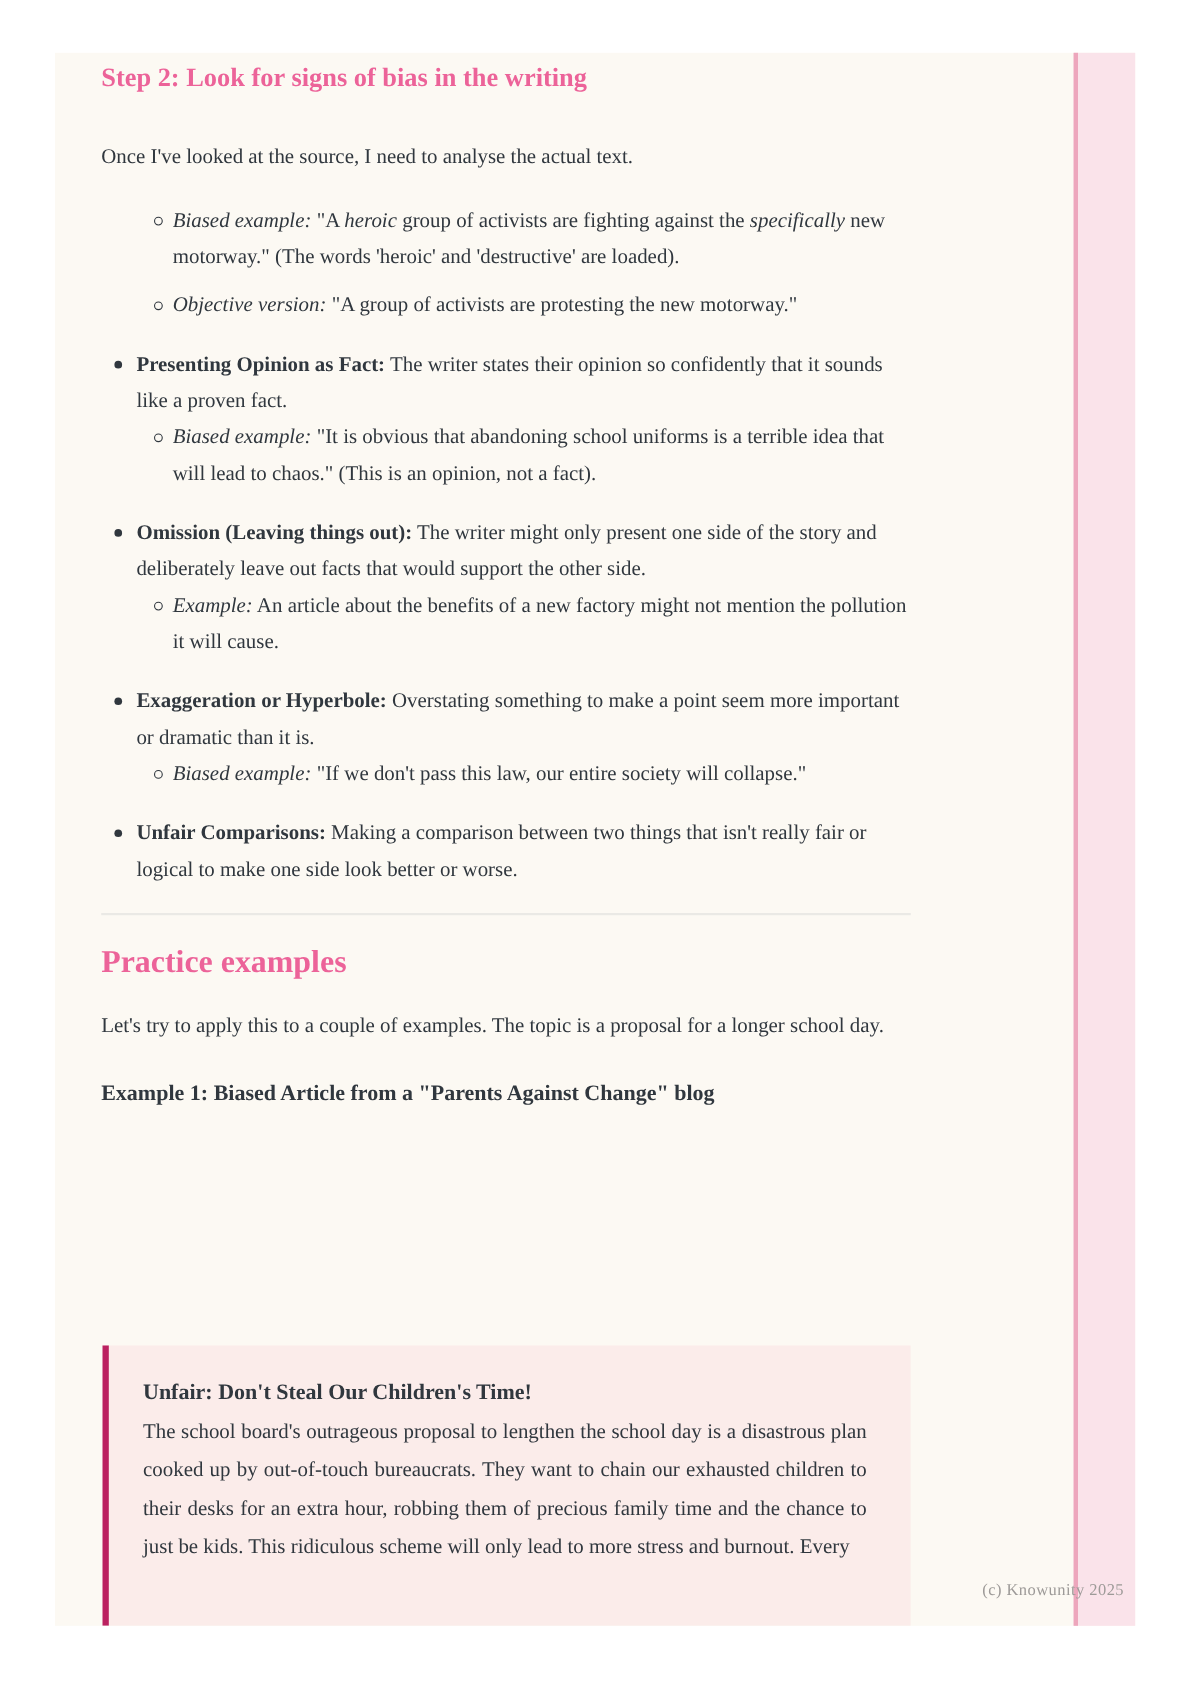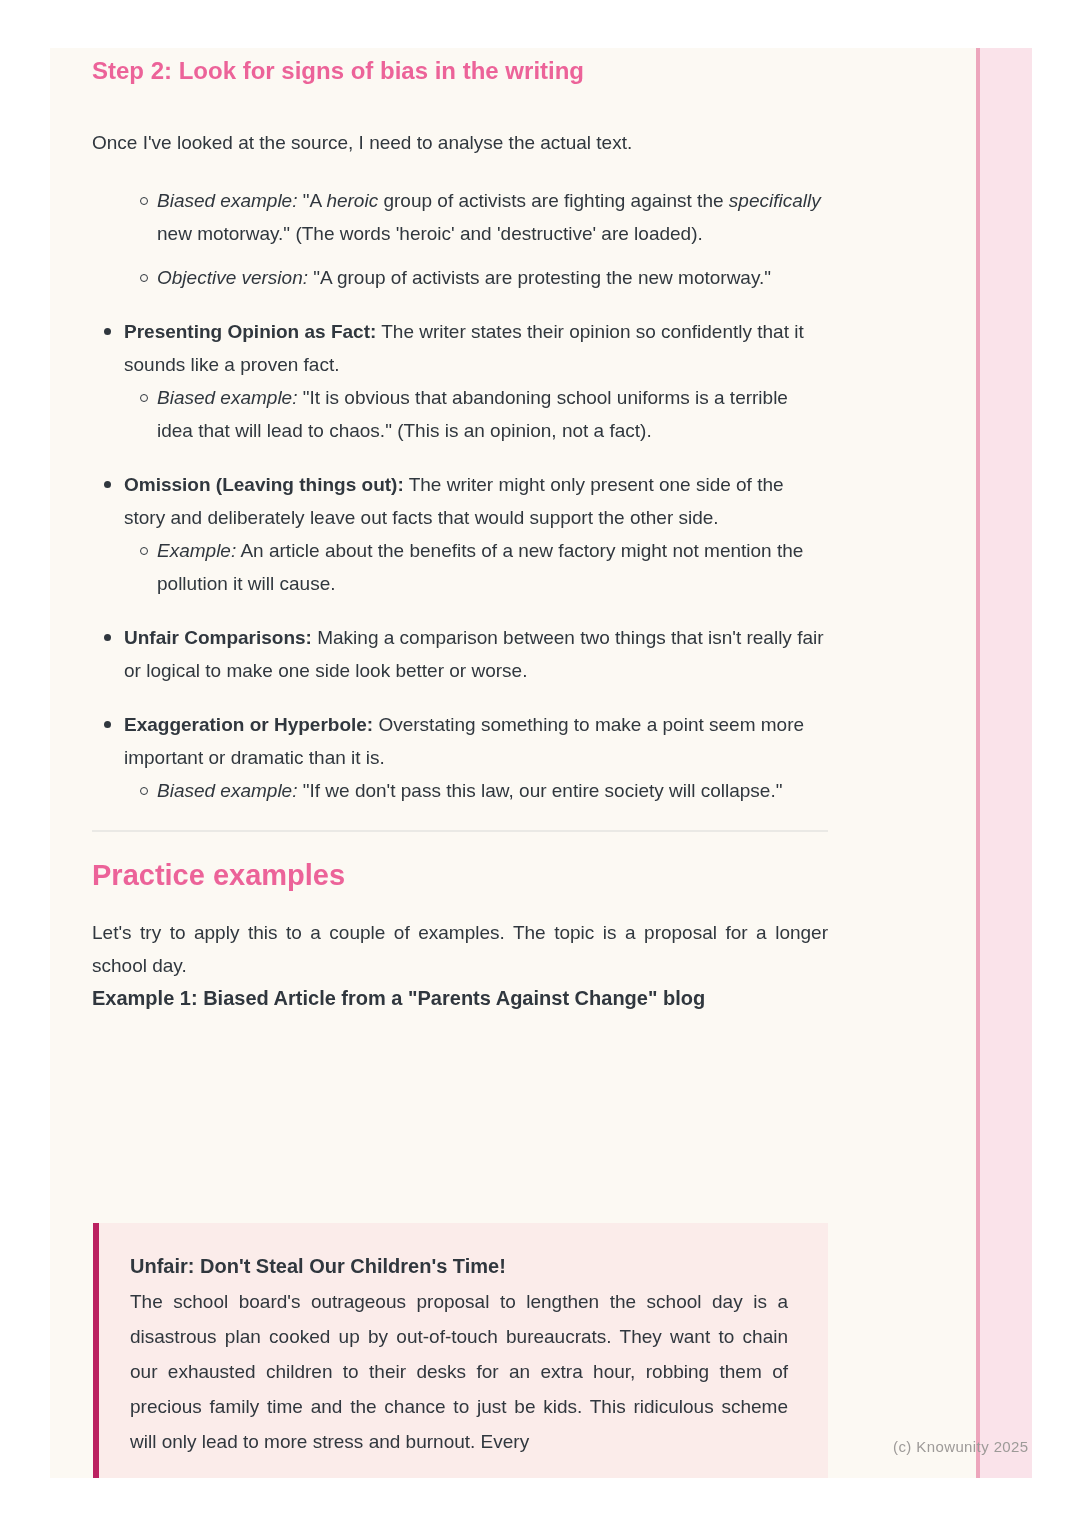--- a/index.html
+++ b/index.html
@@ -9,21 +9,21 @@
     --quote-bg:#fbecea;
     --page-bg:#fcf9f3;
     --strip-bg:#fae3ea;
     --strip-border:#eda6bc;
     --divider:#eae9e5;
     --watermark:#9d9a98;
   }
   html,body{margin:0;padding:0;}
   .canvas{
     position:relative;width:1080px;height:1528px;background:#ffffff;
-    font-family:Liberation Sans, sans-serif;color:var(--text);
+    font-family:Liberation Serif, serif;color:var(--text);
     overflow:hidden;
   }
   .page{
     position:absolute;left:50px;top:48px;width:982px;height:1430px;
     background:var(--page-bg);
   }
   .strip{
     position:absolute;top:0;right:0;width:56px;height:100%;
     background:var(--strip-bg);
     border-left:4px solid var(--strip-border);
@@ -47,21 +47,21 @@
   .m2{flex:0 0 17px;}
   .ring{display:block;width:8px;height:8px;border-radius:50%;border:1.5px solid var(--text);box-sizing:border-box;margin-top:13px;}
   .b{font-weight:bold;}
   .i{font-style:italic;}
   .divider{border:none;border-top:2px solid var(--divider);margin:23px 0 0;}
   .practice-heading{
     font-size:29px;line-height:36px;font-weight:bold;
     color:var(--accent-pink);margin:25px 0 0;
   }
   .p-intro{margin-top:23px;text-align:justify;}
-  .ex-head{font-weight:bold;font-size:20px;}
+  .ex-head{margin-top:29px;font-weight:bold;font-size:20px;}
   .quote-box{
     position:absolute;left:43px;top:1175px;width:735px;height:255px;
     display:flex;overflow:hidden;
   }
   .q-bar{flex:0 0 6px;background:var(--quote-bar);}
   .q-inner{
     flex:1;background:var(--quote-bg);
     padding:26px 40px 0 31px;box-sizing:border-box;
   }
   .q-title{font-weight:bold;font-size:20px;line-height:35px;}
@@ -134,38 +134,38 @@
               <p><span class="i">Example:</span><span> An article about the benefits of a new factory might not mention the pollution it will cause.</span></p>
             </div>
           </div>
         </div>
 
         <div class="group">
           <div class="li1">
             <span class="m1">
                 <span class="dot"></span>
               </span>
-            <p><span class="b">Unfair Comparisons:</span><span> Making a comparison between two things that isn't really fair or logical to make one side look better or worse.</span></p>
-          </div>
-        </div>
-
-        <div class="group">
-          <div class="li1">
-            <span class="m1">
-                <span class="dot"></span>
-              </span>
             <p><span class="b">Exaggeration or Hyperbole:</span><span> Overstating something to make a point seem more important or dramatic than it is.</span></p>
           </div>
           <div class="sublist">
             <div class="li2">
               <span class="m2">
                   <span class="ring"></span>
                 </span>
               <p><span class="i">Biased example:</span><span> "If we don't pass this law, our entire society will collapse."</span></p>
             </div>
+          </div>
+        </div>
+
+        <div class="group">
+          <div class="li1">
+            <span class="m1">
+                <span class="dot"></span>
+              </span>
+            <p><span class="b">Unfair Comparisons:</span><span> Making a comparison between two things that isn't really fair or logical to make one side look better or worse.</span></p>
           </div>
         </div>
 
       </div>
 
       <hr class="divider">
 
       <h1 class="practice-heading">Practice examples</h1>
 
       <p class="p-intro">Let's try to apply this to a couple of examples. The topic is a proposal for a longer school day.</p>

